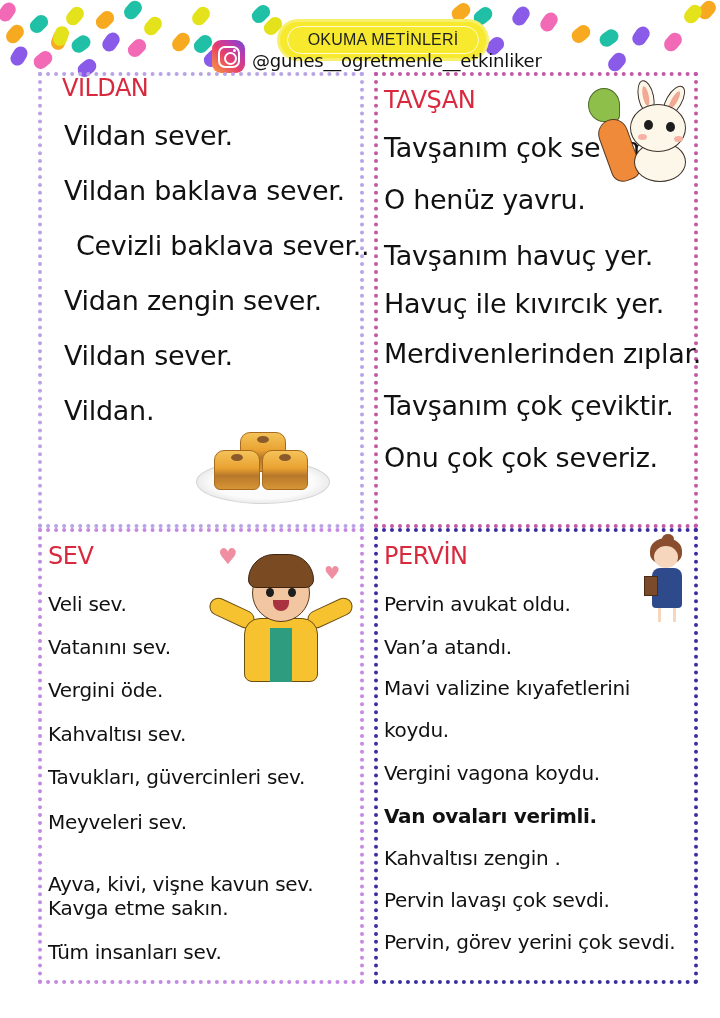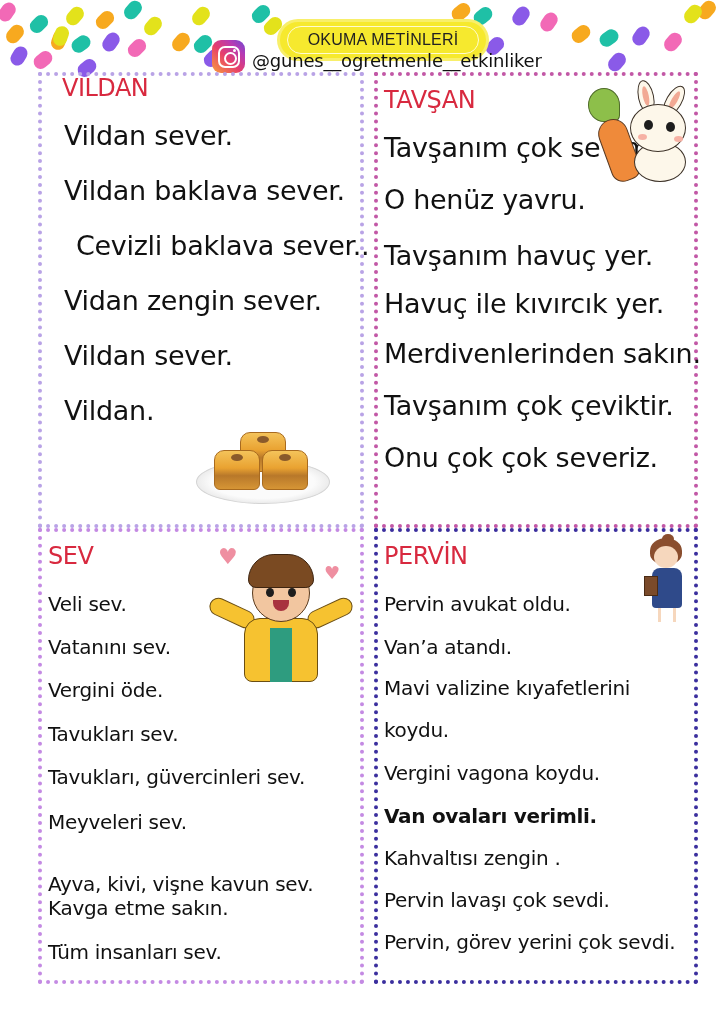--- a/index.html
+++ b/index.html
@@ -192,42 +192,42 @@
   <div class="bak" style="left:18px;top:22px;"></div>
   <div class="bak" style="left:66px;top:22px;"></div>
 </div>
 
 <section class="box box-tavsan"></section>
 <div class="box-title" style="left:384px;top:86px;font-size:24px;">TAVŞAN</div>
 <div class="line big" style="left:384px;top:132px;">Tavşanım çok sevimli.</div>
 <div class="line big" style="left:384px;top:184px;">O henüz yavru.</div>
 <div class="line big" style="left:384px;top:228px;margin-top:12px;">Tavşanım havuç yer.</div>
 <div class="line big" style="left:384px;top:288px;">Havuç ile kıvırcık yer.</div>
-<div class="line big" style="left:384px;top:338px;">Merdivenlerinden sakın.</div>
+<div class="line big" style="left:384px;top:338px;">Merdivenlerinden zıplar.</div>
 <div class="line big" style="left:384px;top:390px;">Tavşanım çok çeviktir.</div>
 <div class="line big" style="left:384px;top:442px;">Onu çok  çok severiz.</div>
 <div class="bunny">
   <div class="carrot-leaf"></div>
   <div class="carrot"></div>
   <div class="ear" style="left:52px;top:0px;transform:rotate(-12deg);"></div>
   <div class="ear" style="left:80px;top:4px;transform:rotate(30deg);"></div>
   <div class="bunny-body"></div>
   <div class="bunny-head"></div>
   <div class="eye" style="left:58px;top:40px;"></div>
   <div class="eye" style="left:80px;top:42px;"></div>
   <div class="cheek" style="left:52px;top:54px;"></div>
   <div class="cheek" style="left:88px;top:56px;"></div>
 </div>
 
 <section class="box box-sev"></section>
 <div class="box-title" style="left:48px;top:542px;font-size:24px;">SEV</div>
 <div class="line mid" style="left:48px;top:592px;">Veli sev.</div>
 <div class="line mid" style="left:48px;top:635px;">Vatanını sev.</div>
 <div class="line mid" style="left:48px;top:678px;">Vergini öde.</div>
-<div class="line mid" style="left:48px;top:722px;">Tavukları sev.</div>
+<div class="line mid" style="left:48px;top:722px;">Kahvaltısı sev.</div>
 <div class="line mid" style="left:48px;top:765px;">Tavukları, güvercinleri sev.</div>
 <div class="line mid" style="left:48px;top:810px;">Meyveleri sev.</div>
 <div class="line mid" style="left:48px;top:852px;margin-top:20px;">Ayva, kivi, vişne kavun sev.</div>
 <div class="line mid" style="left:48px;top:896px;">Kavga etme sakın.</div>
 <div class="line mid" style="left:48px;top:940px;">Tüm insanları sev.</div>
 <div class="boy">
   <div class="heart" style="left:12px;top:6px;">♥</div>
   <div class="heart" style="left:118px;top:24px;font-size:18px;">♥</div>
   <div class="arm" style="left:2px;transform:rotate(25deg);"></div>
   <div class="arm" style="left:100px;transform:rotate(-25deg);"></div>

